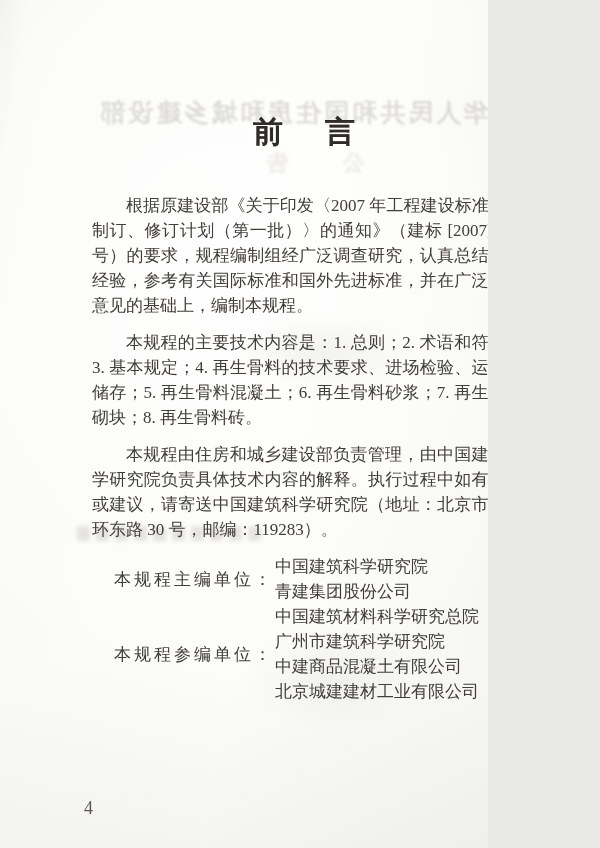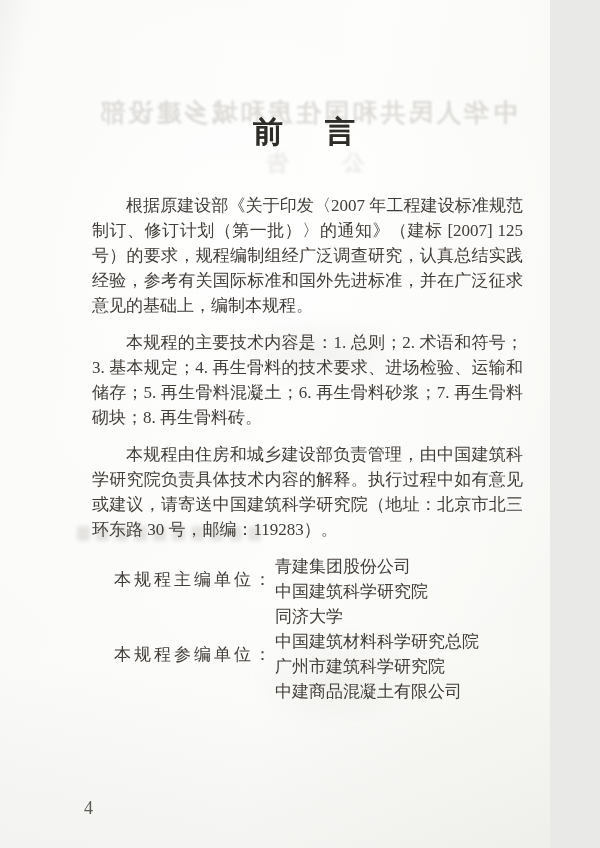--- a/index.html
+++ b/index.html
@@ -3,21 +3,21 @@
 <meta charset="utf-8">
 <style>
   html, body { margin:0; padding:0; }
   body {
     width:600px; height:848px;
     background:#e9e9e7;
     font-family:"Liberation Serif","DejaVu Serif",serif;
   }
   .page {
     position:relative;
-    width:550px; height:848px;
+    width:488px; height:848px;
     overflow:hidden;
     color:#413d38;
     background-color:#fbfbf9;
     background-image:
       linear-gradient(180deg, rgba(0,0,0,0) 78%, rgba(120,118,110,0.06) 100%),
       radial-gradient(120% 85% at 45% 32%, rgba(255,255,255,0.85), rgba(255,255,255,0) 65%),
       linear-gradient(100deg, #efefec 0%, #f9f9f7 5%, #fcfcfa 55%, #f6f6f3 100%);
   }
   
   .bleed {
@@ -88,30 +88,30 @@
 
   <div class="content">
     <p class="para">根据原建设部《关于印发〈2007 年工程建设标准规范制订、修订计划（第一批）〉的通知》（建标 [2007] 125 号）的要求，规程编制组经广泛调查研究，认真总结实践经验，参考有关国际标准和国外先进标准，并在广泛征求意见的基础上，编制本规程。</p>
     <p class="para">本规程的主要技术内容是：1. 总则；2. 术语和符号；3. 基本规定；4. 再生骨料的技术要求、进场检验、运输和储存；5. 再生骨料混凝土；6. 再生骨料砂浆；7. 再生骨料砌块；8. 再生骨料砖。</p>
     <p class="para">本规程由住房和城乡建设部负责管理，由中国建筑科学研究院负责具体技术内容的解释。执行过程中如有意见或建议，请寄送中国建筑科学研究院（地址：北京市北三环东路 30 号，邮编：119283）。</p>
 
     <div class="units">
       <div class="unit-row">
         <span class="unit-label">本规程主编单位：</span>
         <div class="unit-values">
+          <div>中国建筑科学研究院</div>
           <div>青建集团股份公司</div>
-          <div>中国建筑科学研究院</div>
         </div>
       </div>
       <div class="unit-row">
         <span class="unit-label">本规程参编单位：</span>
         <div class="unit-values">
-          <div>同济大学</div>
           <div>中国建筑材料科学研究总院</div>
           <div>广州市建筑科学研究院</div>
           <div>中建商品混凝土有限公司</div>
+          <div>北京城建建材工业有限公司</div>
         </div>
       </div>
     </div>
   </div>
 
   <div class="page-number">4</div>
 </div>
 
 </body></html>

